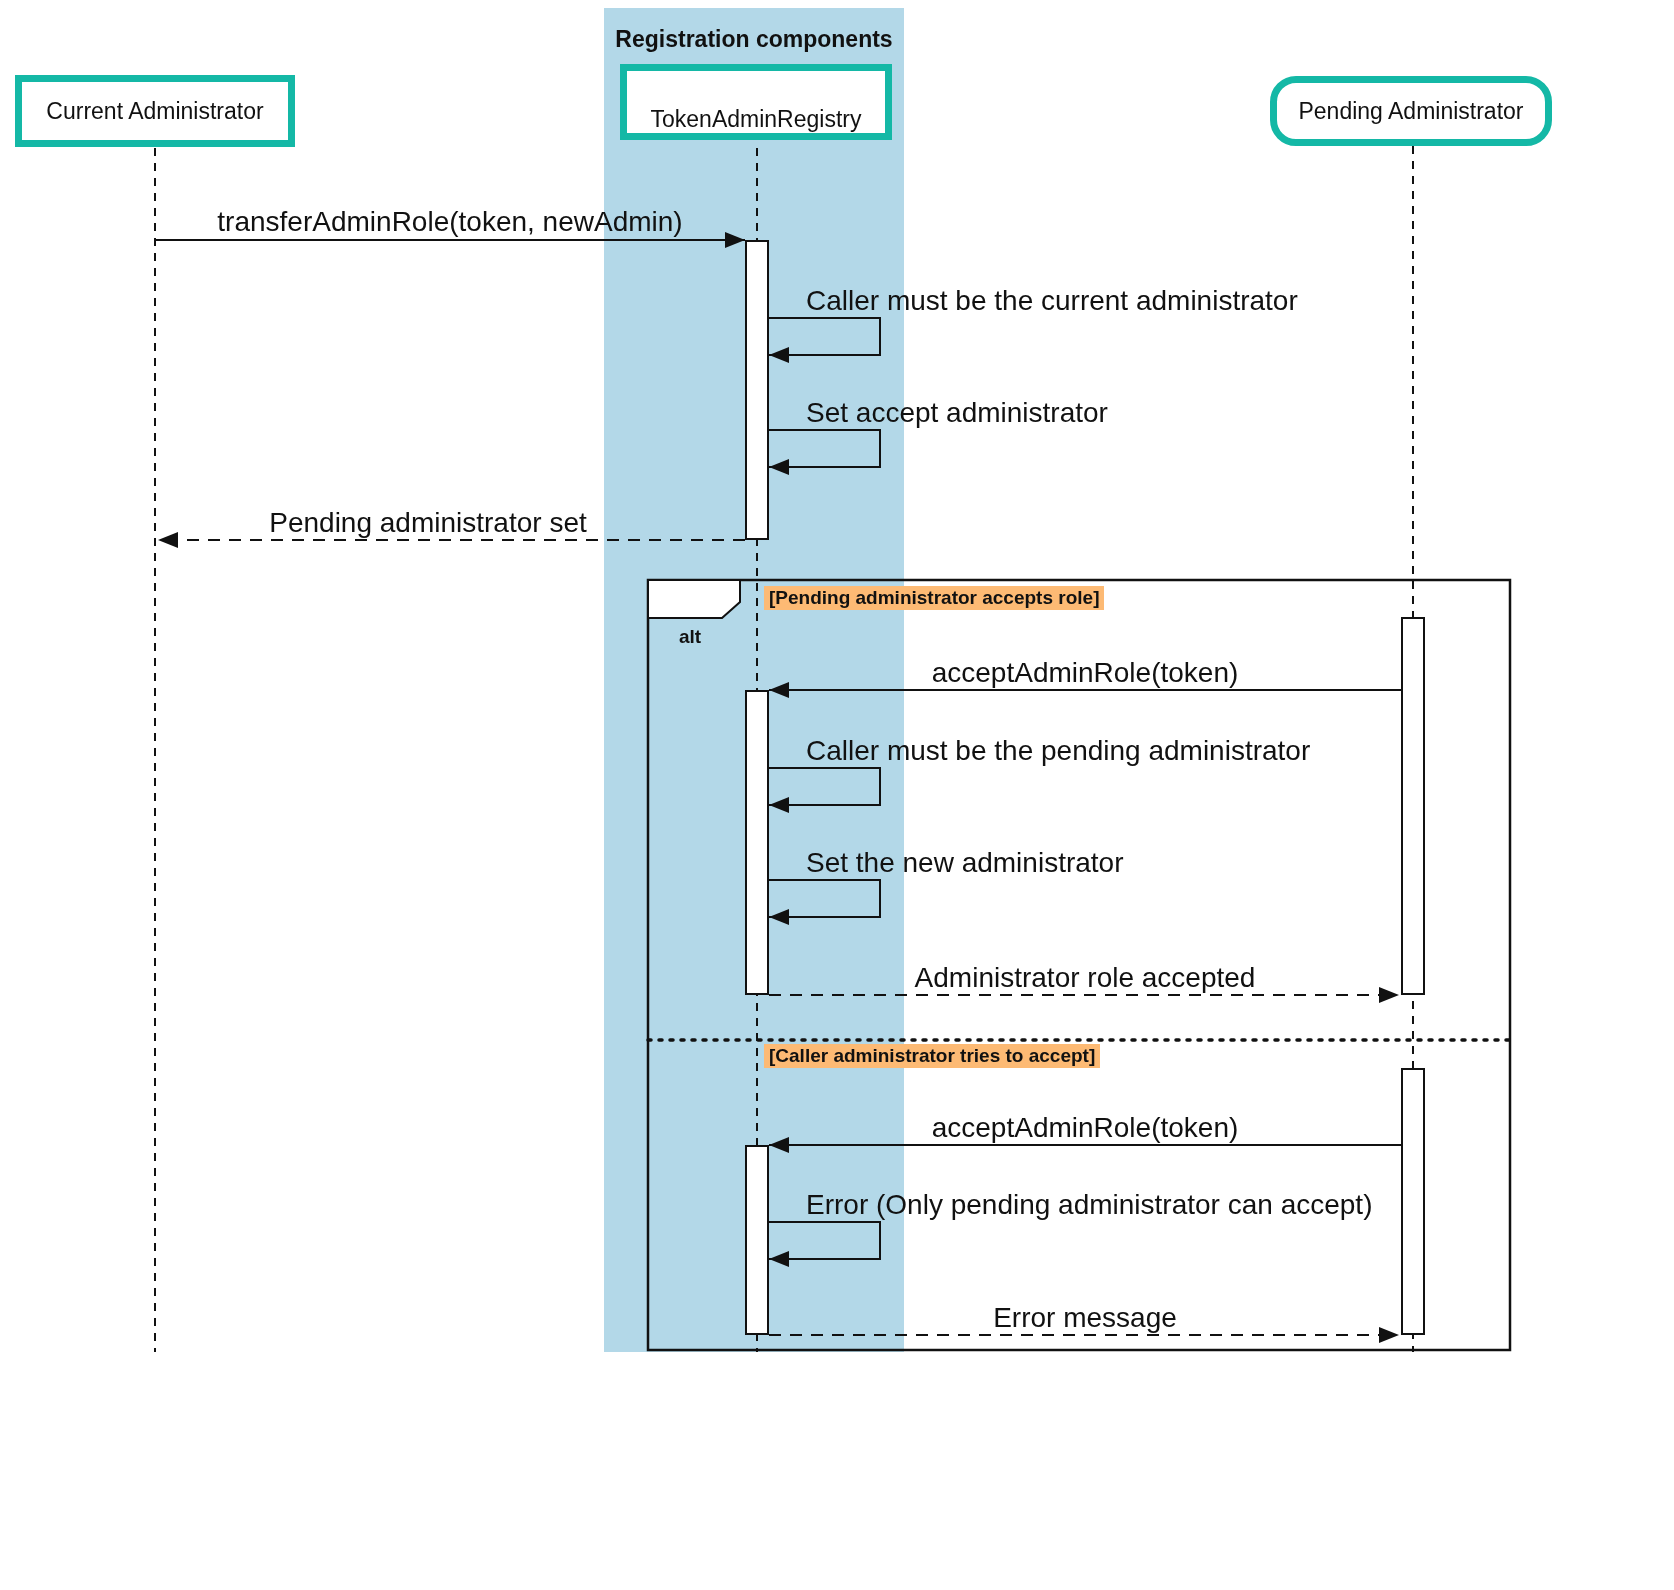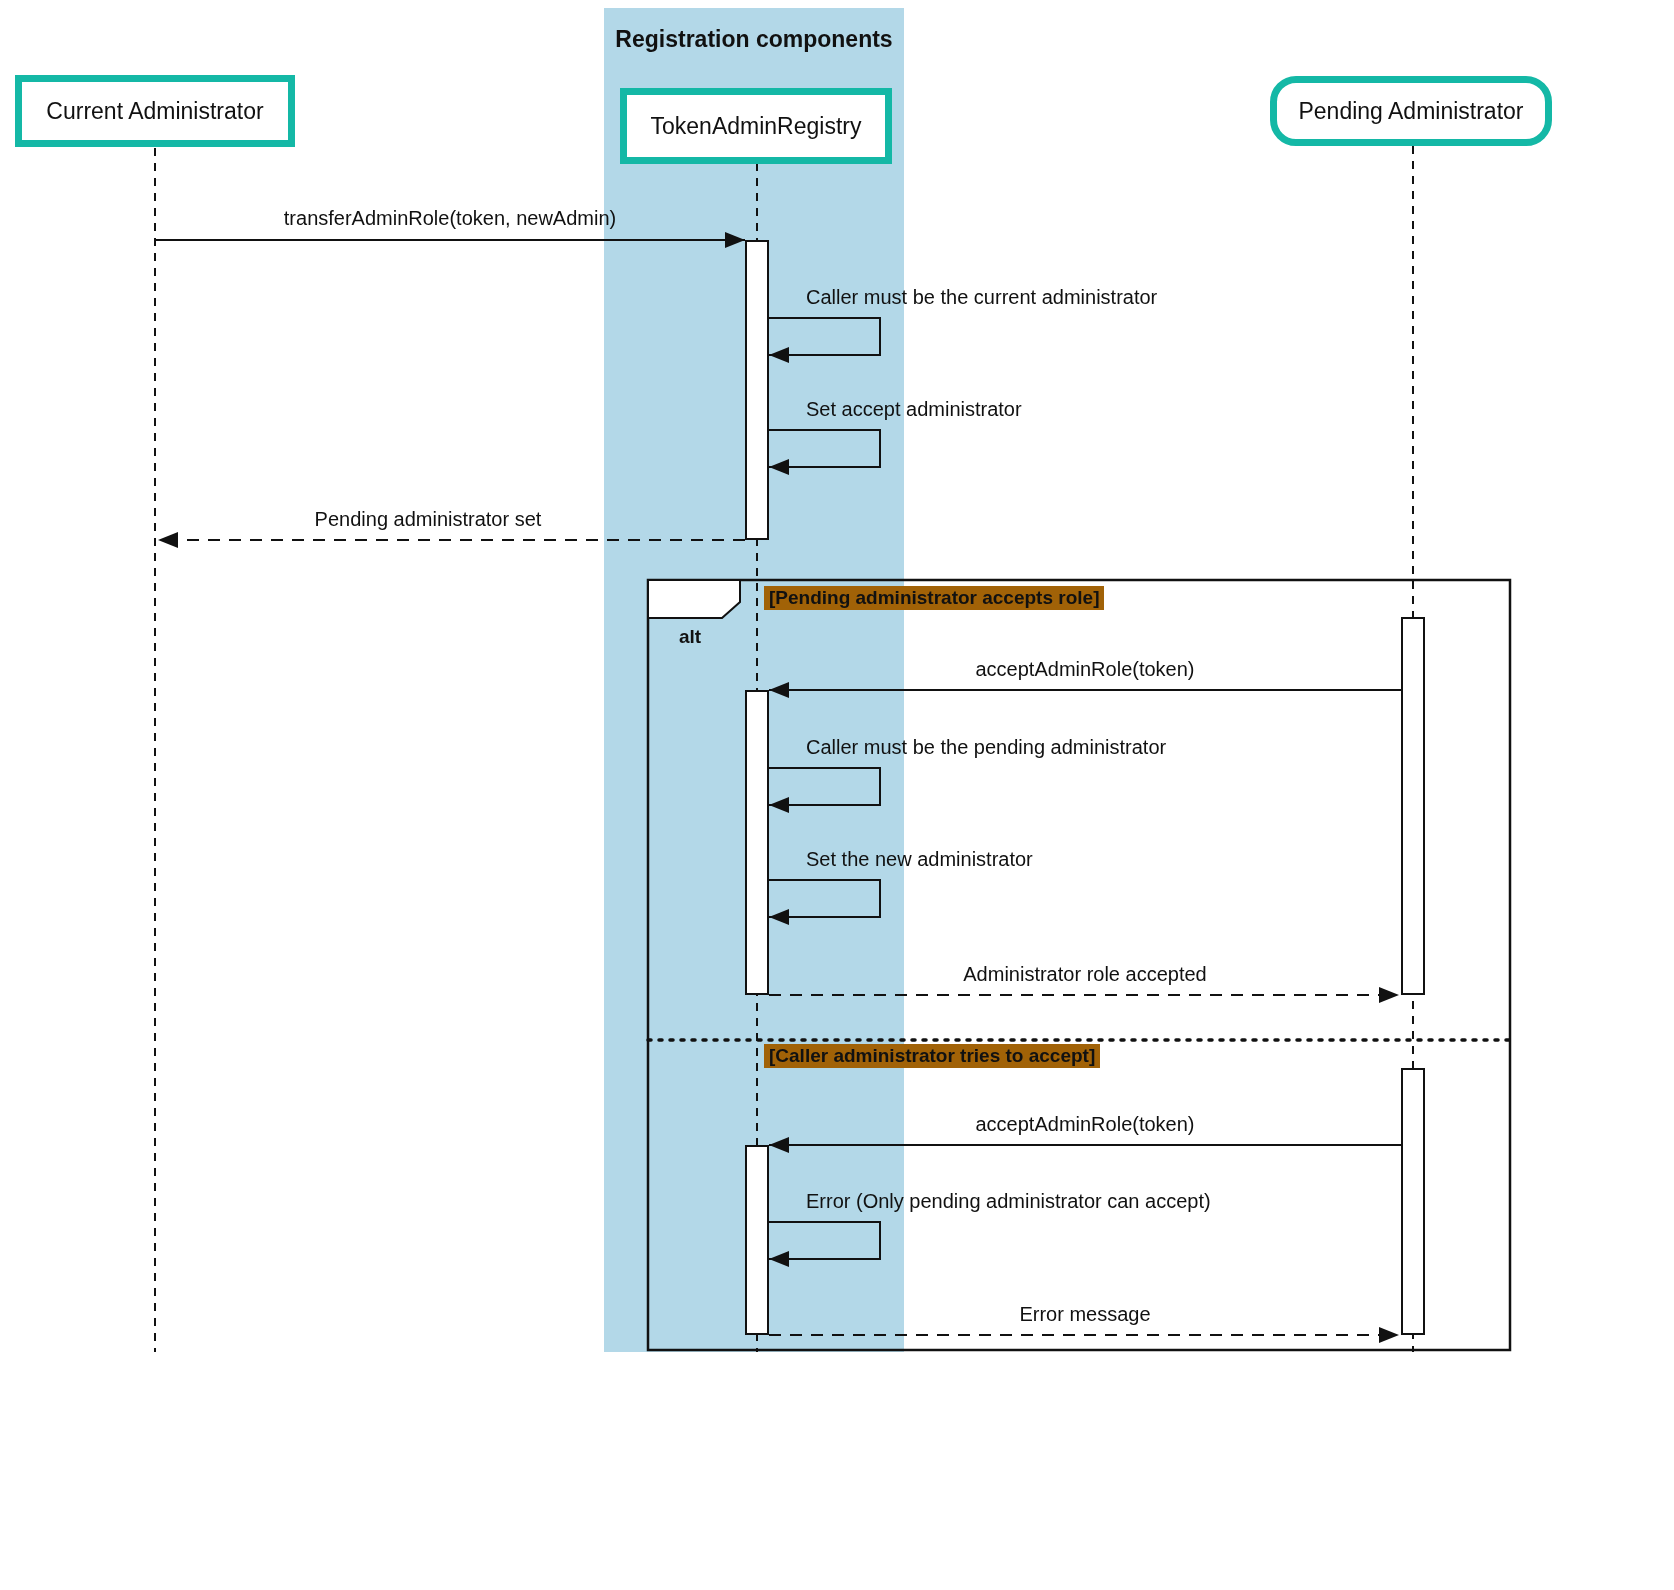--- a/index.html
+++ b/index.html
@@ -11,25 +11,25 @@
                  background:#b3d8e8; z-index:1; }
 
   .overlay { position:absolute; left:0; top:0; z-index:2; }
 
   .activation { position:absolute; width:24px; background:#ffffff; border:2px solid #111; z-index:4; }
 
   .participant { position:absolute; background:#ffffff; border:7px solid #14b8a6;
                  display:flex; align-items:center; justify-content:center;
                  font-size:23px; z-index:5; }
 
-  .label { position:absolute; font-size:20px; white-space:nowrap; z-index:6; line-height:1.1; }
+  .label { position:absolute; font-size:28px; white-space:nowrap; z-index:6; line-height:1.1; }
   .label.centered { transform:translateX(-50%); }
   .group-title { position:absolute; left:754px; top:26px; transform:translateX(-50%);
                  font-weight:bold; font-size:23px; z-index:6; white-space:nowrap; }
-  .cond { position:absolute; font-weight:bold; font-size:19px; background:#a16207;
+  .cond { position:absolute; font-weight:bold; font-size:19px; background:#fdba74;
           padding:1px 5px; z-index:6; white-space:nowrap; }
   .alt-op { position:absolute; left:690px; top:586px; transform:translateX(-50%);
             font-weight:bold; font-size:19px; z-index:6;margin-top:40px; }
 
   .lifeline { stroke:#111; stroke-width:2; stroke-dasharray:8 7; fill:none; }
   .msg { stroke:#111; stroke-width:2; fill:none; }
   .msg.dashed { stroke-dasharray:12 9; }
   .frame { stroke:#111; stroke-width:2.5; fill:none; }
   .divider { stroke:#111; stroke-width:3.5; stroke-dasharray:3 8; stroke-linecap:round; fill:none; }
   .tab { fill:#ffffff; stroke:#111; stroke-width:2; }
@@ -74,21 +74,21 @@
 
   <div class="activation" style="left:745px; top:240px; height:300px;"></div>
   <div class="activation" style="left:1401px; top:617px; height:378px;"></div>
   <div class="activation" style="left:745px; top:690px; height:305px;"></div>
   <div class="activation" style="left:1401px; top:1068px; height:267px;"></div>
   <div class="activation" style="left:745px; top:1145px; height:190px;"></div>
 
   <div class="participant" style="left:15px; top:75px; width:280px; height:72px;">
     <span>Current Administrator</span>
   </div>
-  <div class="participant" style="left:620px; top:88px; width:272px; height:76px;">
+  <div class="participant" style="left:620px; top:64px; width:272px; height:76px;align-items:flex-end;">
     <span>TokenAdminRegistry</span>
   </div>
   <div class="participant" style="left:1270px; top:76px; width:282px; height:70px;border-radius:26px;">
     <span>Pending Administrator</span>
   </div>
 
   <div class="label centered" style="left:450px; top:207px;">transferAdminRole(token, newAdmin)</div>
   <div class="label" style="left:806px; top:286px;">Caller must be the current administrator</div>
   <div class="label" style="left:806px; top:398px;">Set accept administrator</div>
   <div class="label centered" style="left:428px; top:508px;">Pending administrator set</div>

